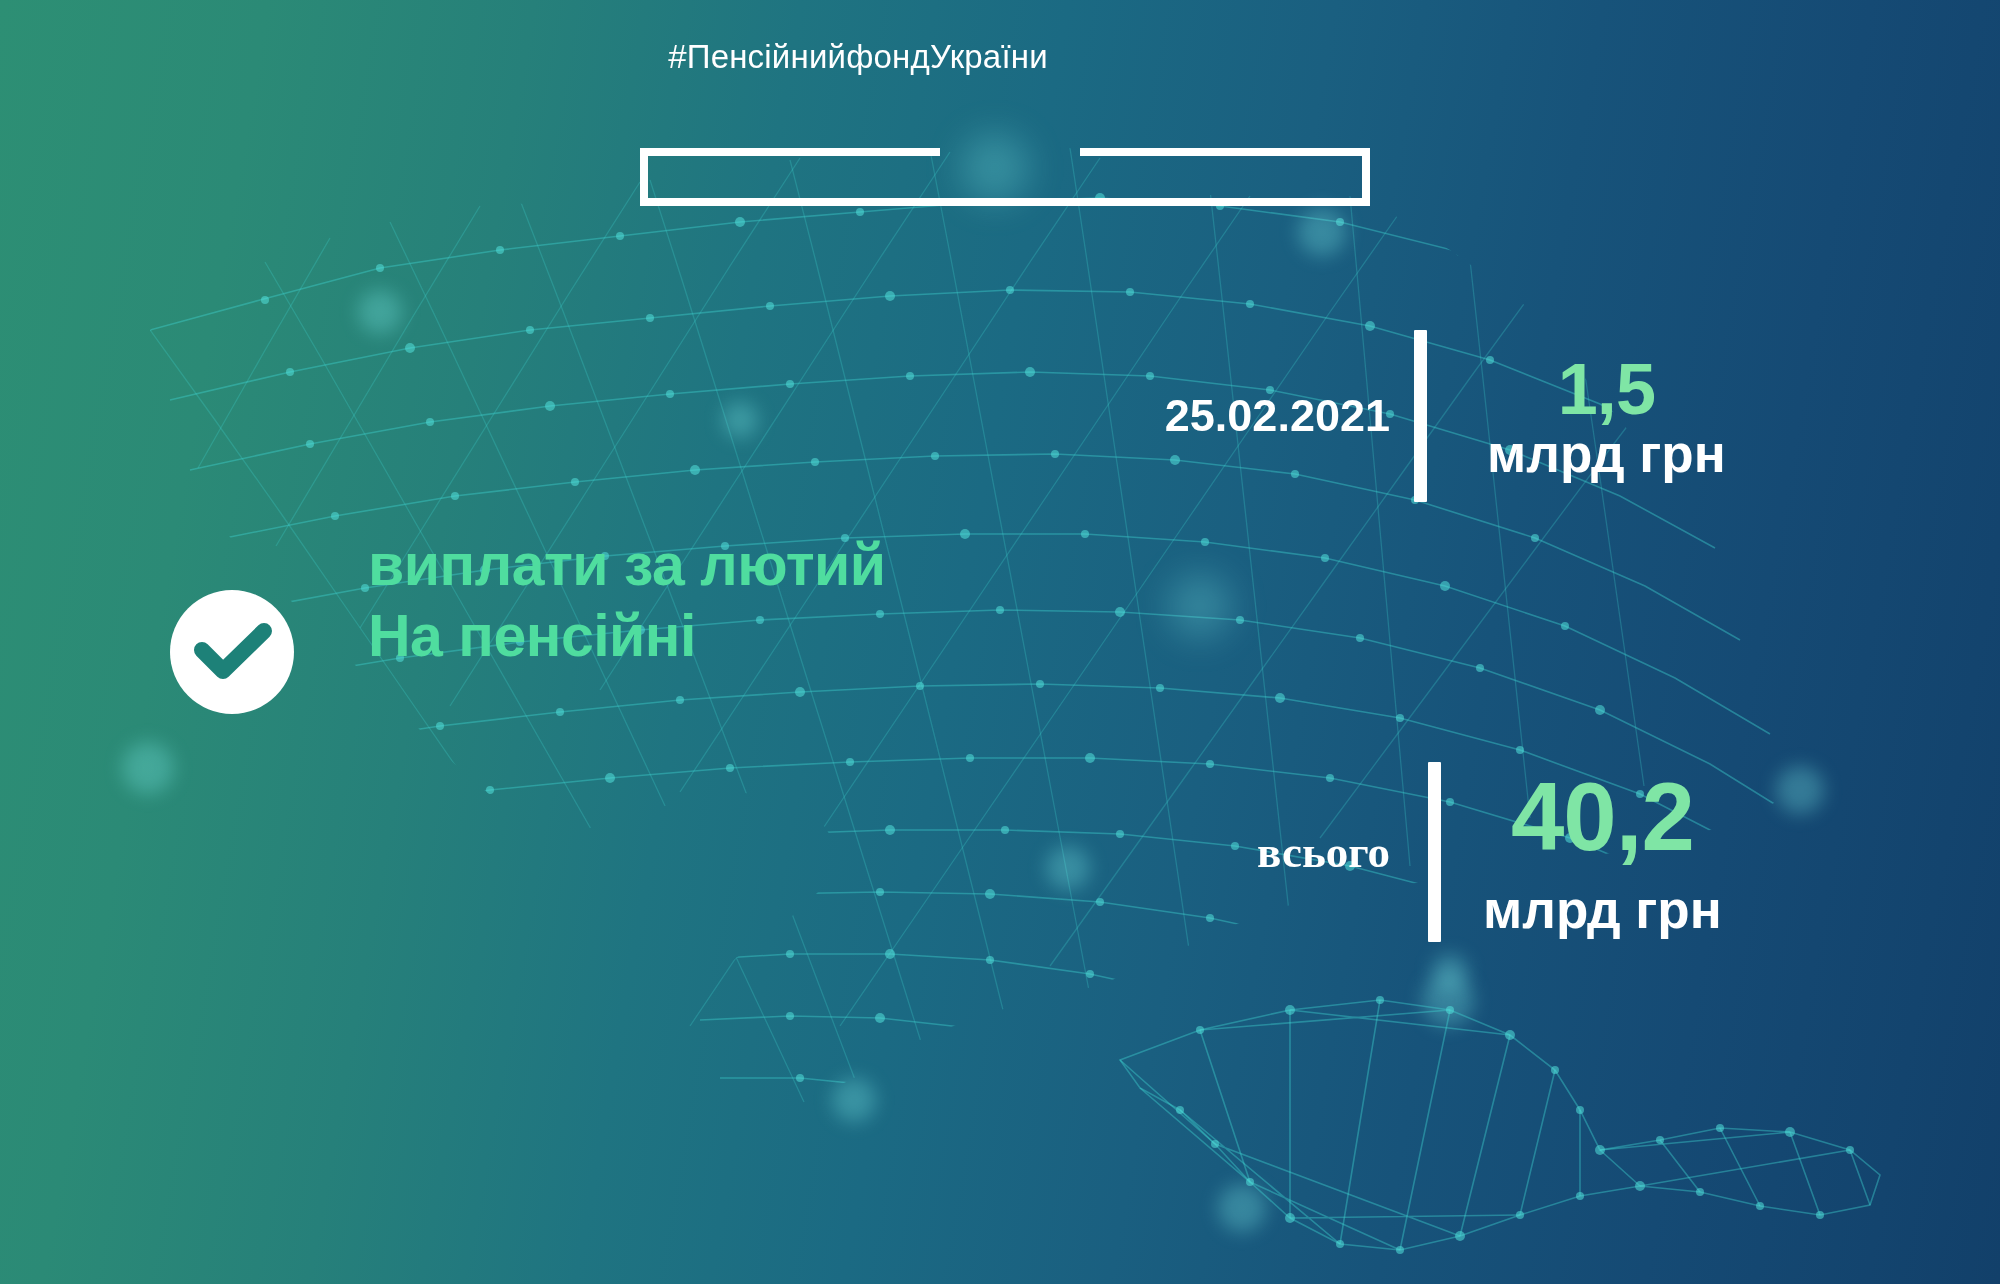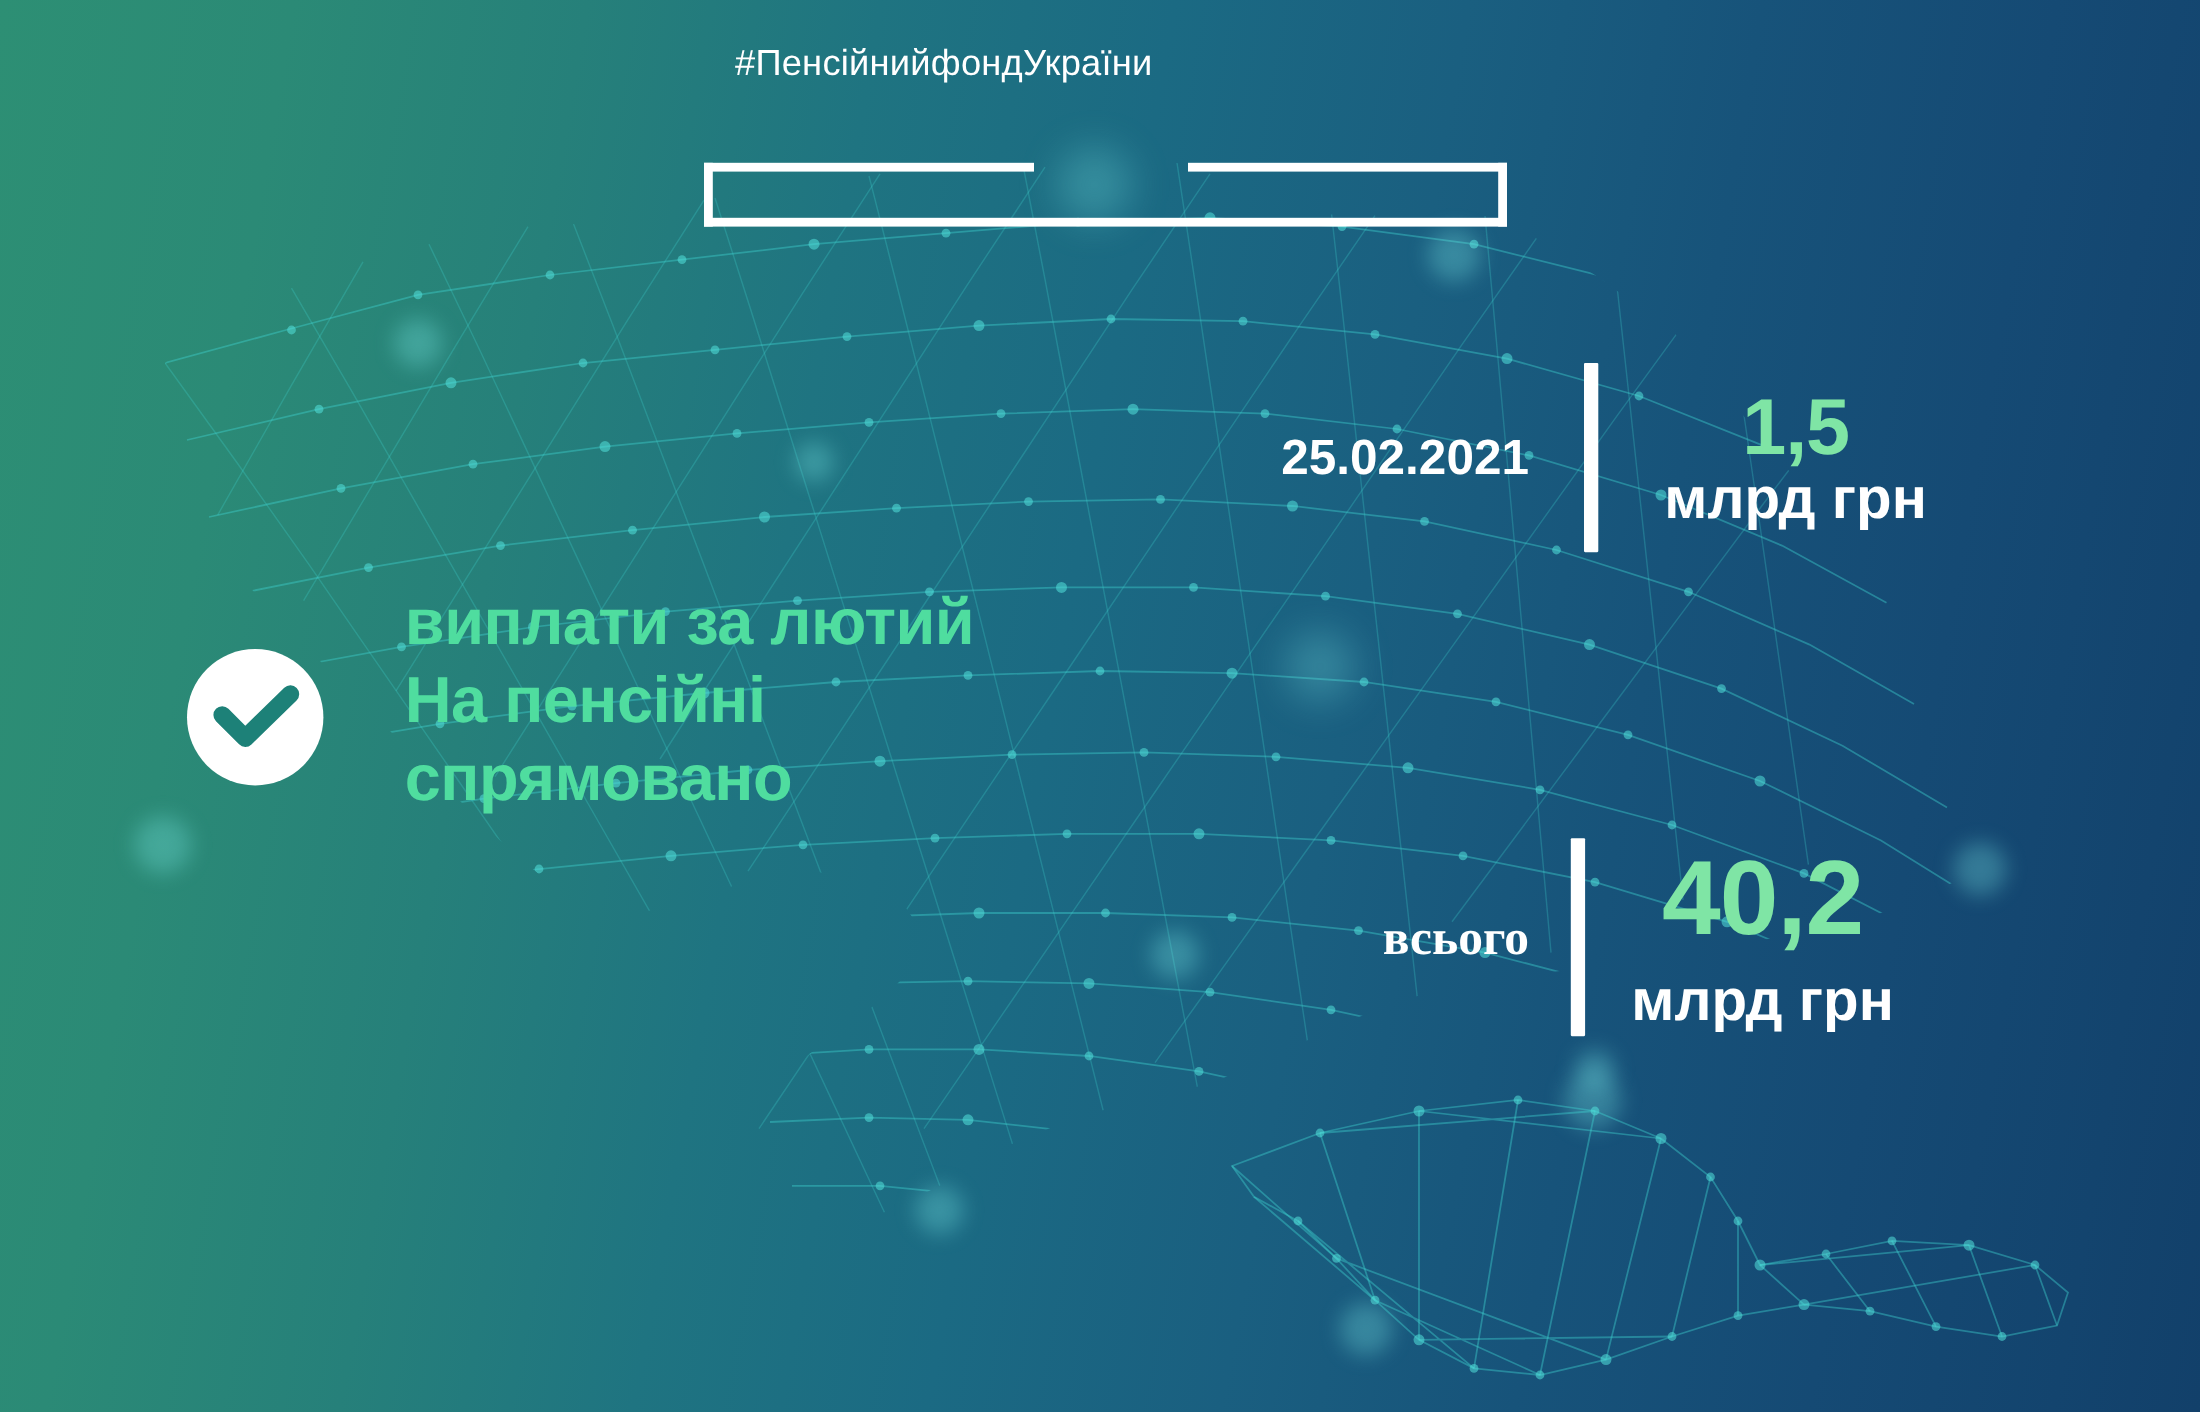--- a/index.html
+++ b/index.html
@@ -136,21 +136,21 @@
     letter-spacing: -1px;
   }
   .stat .stat-unit {
     display: block;
     color: #ffffff;
     font-weight: bold;
   }
 
   
   #stat-february { left: 1160px; top: 330px; }
-  #stat-february .stat-label { width: 230px; margin-right: 50px; }
+  #stat-february .stat-label { width: 230px; margin-right: 24px; }
   #stat-february .stat-rule  { height: 172px; margin-right: 60px; }
   #stat-february .stat-number { font-size: 72px; margin-bottom: 2px; }
   #stat-february .stat-unit   { font-size: 53px; }
 
   
   #stat-total { left: 1160px; top: 762px; }
   #stat-total .stat-label { width: 230px; margin-right: 38px; font-family: Liberation Serif, serif; }
   #stat-total .stat-rule  { height: 180px; margin-right: 42px; }
   #stat-total .stat-number { font-size: 96px; margin-bottom: 18px; }
   #stat-total .stat-unit   { font-size: 53px; }
@@ -415,21 +415,20 @@
   </div>
 
   <svg id="check-badge" viewBox="0 0 128 128" xmlns="http://www.w3.org/2000/svg">
     <circle cx="64" cy="64" r="62" fill="#ffffff"></circle>
     <path d="M34 62 L55 83 L96 43" fill="none" stroke="#1d8178" stroke-width="16" stroke-linecap="round" stroke-linejoin="round"></path>
   </svg>
 
   <div id="headline">
     <span class="ln">виплати за лютий</span>
     <span class="ln">На пенсійні</span>
-    <span class="ln">спрямовано</span>
   </div>
 
   <div class="stat" id="stat-february">
     <div class="stat-label">25.02.2021</div>
     <div class="stat-rule"></div>
     <div class="stat-values">
       <span class="stat-number">1,5</span>
       <span class="stat-unit">млрд грн</span>
     </div>
   </div>

